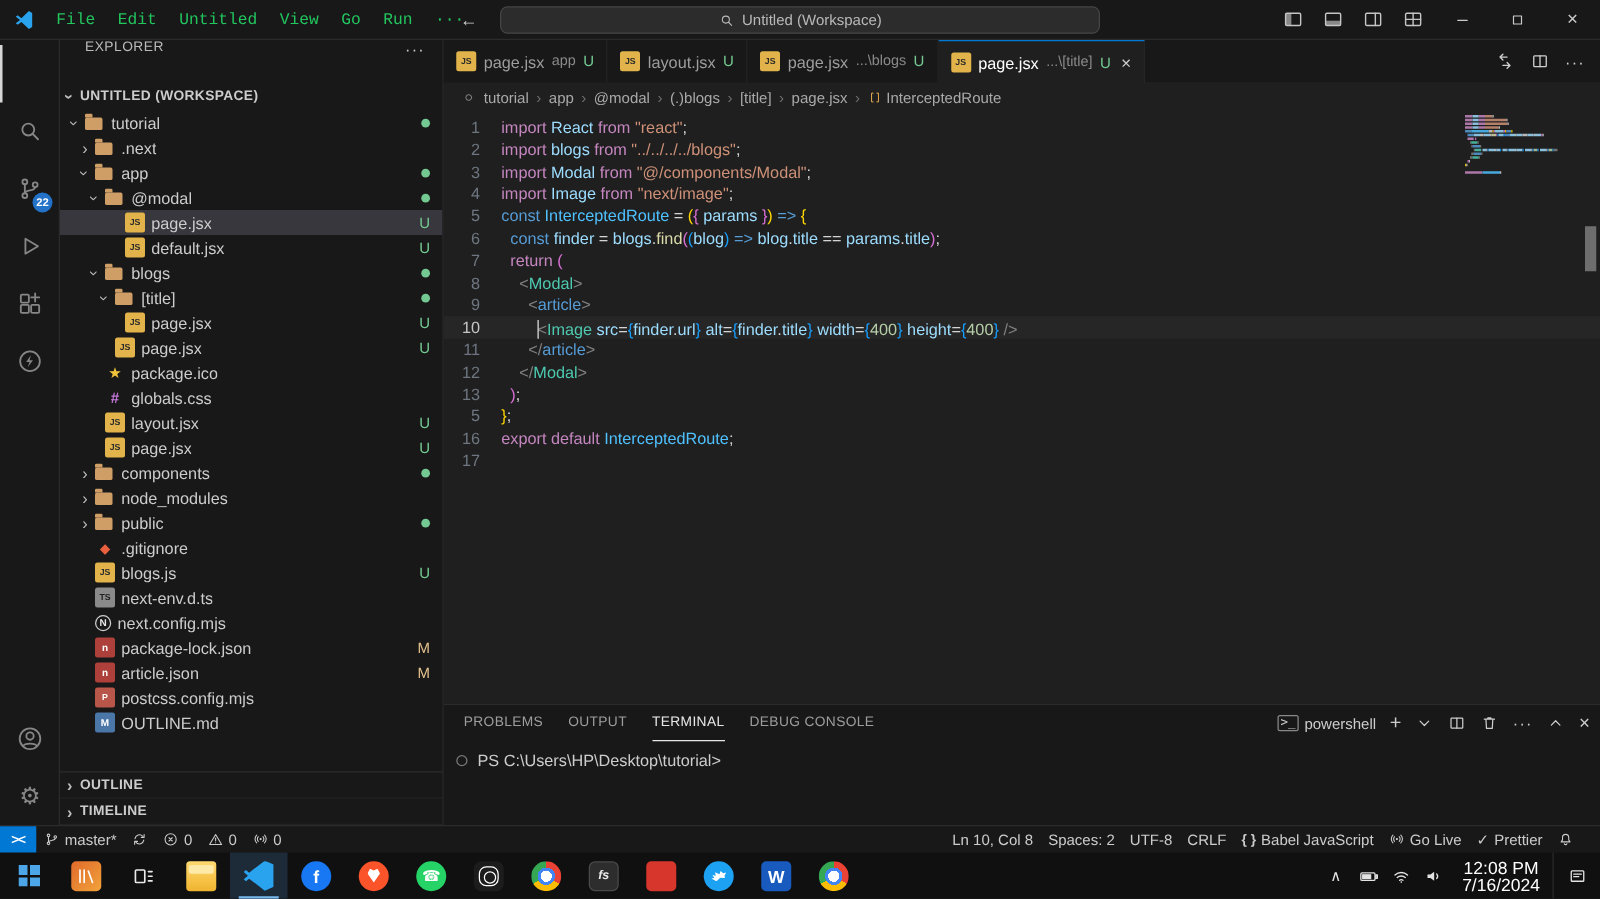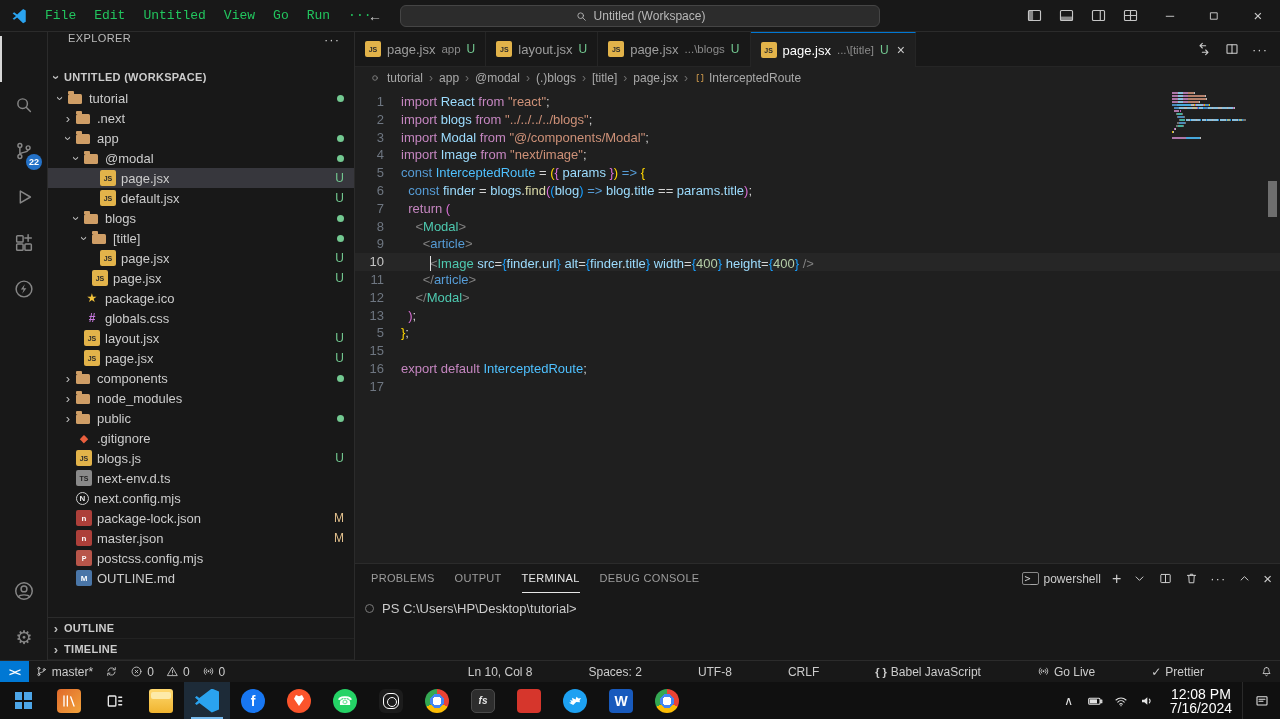--- a/index.html
+++ b/index.html
@@ -117,21 +117,21 @@
   .ps-glyph{font-family:"DejaVu Sans Mono",monospace;font-size:10px;border:1px solid #888;border-radius:2px;padding:0 1px;line-height:11px;}
   .pa.xbtn{font-size:15px;}
   .pa.plus{font-size:16px;}
   .terminal{padding:8px 0 0 10px;font-family:"DejaVu Sans Mono","Liberation Mono",monospace;font-size:13px;color:#cccccc;display:flex;align-items:center;gap:8px;}
   .term-circle{width:9px;height:9px;border:1px solid #7a7a7a;border-radius:50%;flex:none;}
 
   
   .statusbar{height:22px;background:#181818;border-top:1px solid #2b2b2b;display:flex;align-items:center;font-size:12px;color:#cccccc;}
   .remote{height:100%;background:#0078d4;color:#ffffff;display:flex;align-items:center;padding:0 9px;font-size:11px;font-weight:700;letter-spacing:-1px;flex:none;}
   .sb-left{display:flex;align-items:center;height:100%;}
-  .sb-right{margin-left:auto;display:flex;align-items:center;height:100%;padding-right:1px;gap:44px;}
+  .sb-right{margin-left:auto;display:flex;align-items:center;height:100%;padding-right:15px;}
   .sb-item{display:flex;align-items:center;gap:4px;padding:0 6px;height:100%;}
   .sb-item .icn{width:13px;height:13px;}
   .braces{font-size:11px;font-weight:700;}
   .chk{font-size:12px;}
 
   
   .taskbar{height:37px;background:#101010;display:flex;align-items:center;}
   .tb-start{width:46px;height:100%;display:flex;align-items:center;justify-content:center;}
   .win-logo{width:17px;height:17px;display:grid;grid-template-columns:1fr 1fr;grid-template-rows:1fr 1fr;gap:2px;}
   .win-logo i{background:#4da6e8;}
@@ -427,21 +427,21 @@
         </div>
         <div class="row" style="padding-left:12px">
           <span class="chev"></span>
           <span class="fi fi-npm">n</span>
           <span class="lbl">package-lock.json</span>
           <span class="badge-right badge-M">M</span>
         </div>
         <div class="row" style="padding-left:12px">
           <span class="chev"></span>
           <span class="fi fi-npm">n</span>
-          <span class="lbl">master.json</span>
+          <span class="lbl">article.json</span>
           <span class="badge-right badge-M">M</span>
         </div>
         <div class="row" style="padding-left:12px">
           <span class="chev"></span>
           <span class="fi fi-pc">P</span>
           <span class="lbl">postcss.config.mjs</span>
         </div>
         <div class="row" style="padding-left:12px">
           <span class="chev"></span>
           <span class="fi fi-md">M</span>
@@ -582,24 +582,20 @@
             <span class="ln">12</span>
             <span class="lc"><span class="tk-op">    </span><span class="tk-ang">&lt;/</span><span class="tk-tag">Modal</span><span class="tk-ang">&gt;</span></span>
           </div>
           <div class="code-line">
             <span class="ln">13</span>
             <span class="lc"><span class="tk-op">  </span><span class="tk-b2">)</span><span class="tk-pn">;</span></span>
           </div>
           <div class="code-line">
             <span class="ln">5</span>
             <span class="lc"><span class="tk-b1">}</span><span class="tk-pn">;</span></span>
-          </div>
-          <div class="code-line">
-            <span class="ln">15</span>
-            <span class="lc"></span>
           </div>
           <div class="code-line">
             <span class="ln">16</span>
             <span class="lc"><span class="tk-kw">export default </span><span class="tk-cid">InterceptedRoute</span><span class="tk-pn">;</span></span>
           </div>
           <div class="code-line">
             <span class="ln">17</span>
             <span class="lc"></span>
           </div>
         </div>

